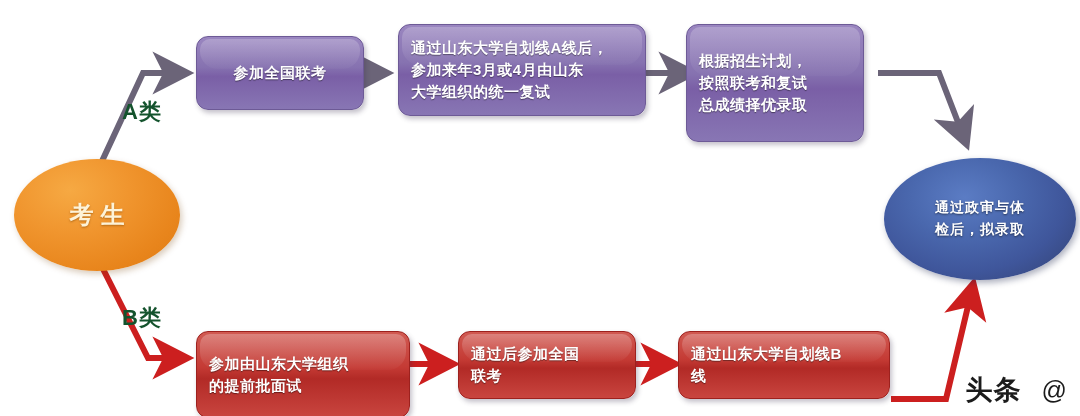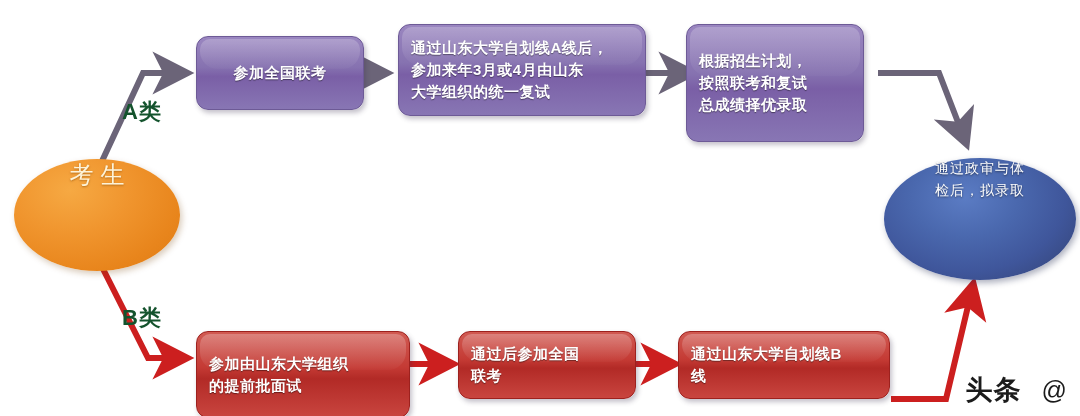--- a/index.html
+++ b/index.html
@@ -66,25 +66,25 @@
     border-radius: 10px 10px 18px 18px;
     background: linear-gradient(180deg, rgba(255,255,255,0.25), rgba(255,255,255,0.02));
     pointer-events: none;
   }
 
   
   .node-ellipse {
     position: absolute;
     border-radius: 50%;
     display: flex;
-    align-items: flex-start;
+    align-items: center;
     justify-content: center;
     text-align: center;
     color: #ffffff;
-    font-weight: normal;
+    font-weight: bold;
   }
   .orange {
     background: radial-gradient(ellipse at 34% 28%, #f6a943 0%, #f0952e 38%, #e8851c 72%, #dd7a12 100%);
     box-shadow: 2px 3px 6px rgba(120,70,10,0.28);
   }
   .orange .ell-text {
     font-size: 24px;
     letter-spacing: 7px;
     text-indent: 7px;
     color: #fdf3d8;

